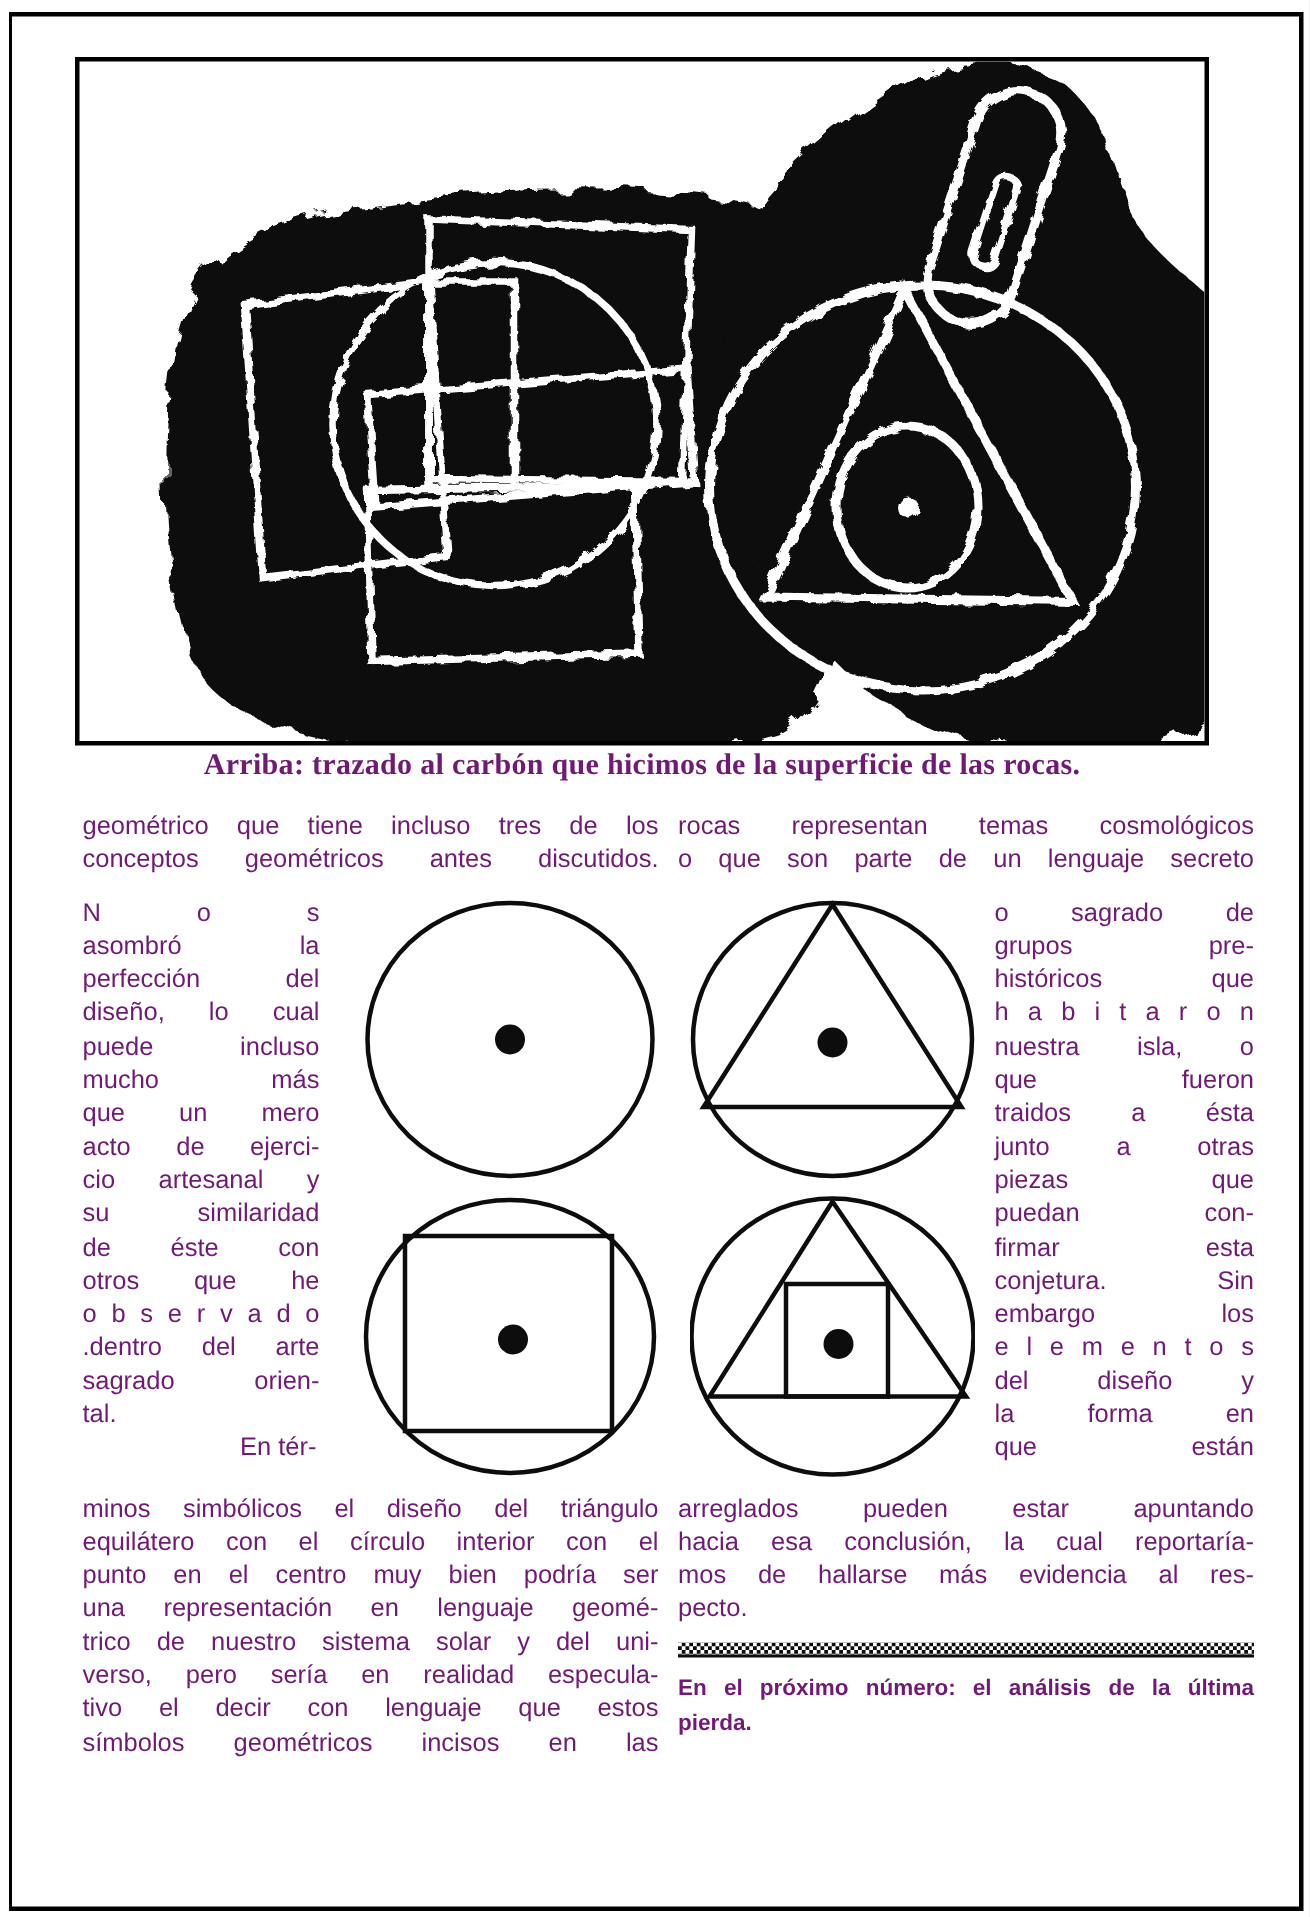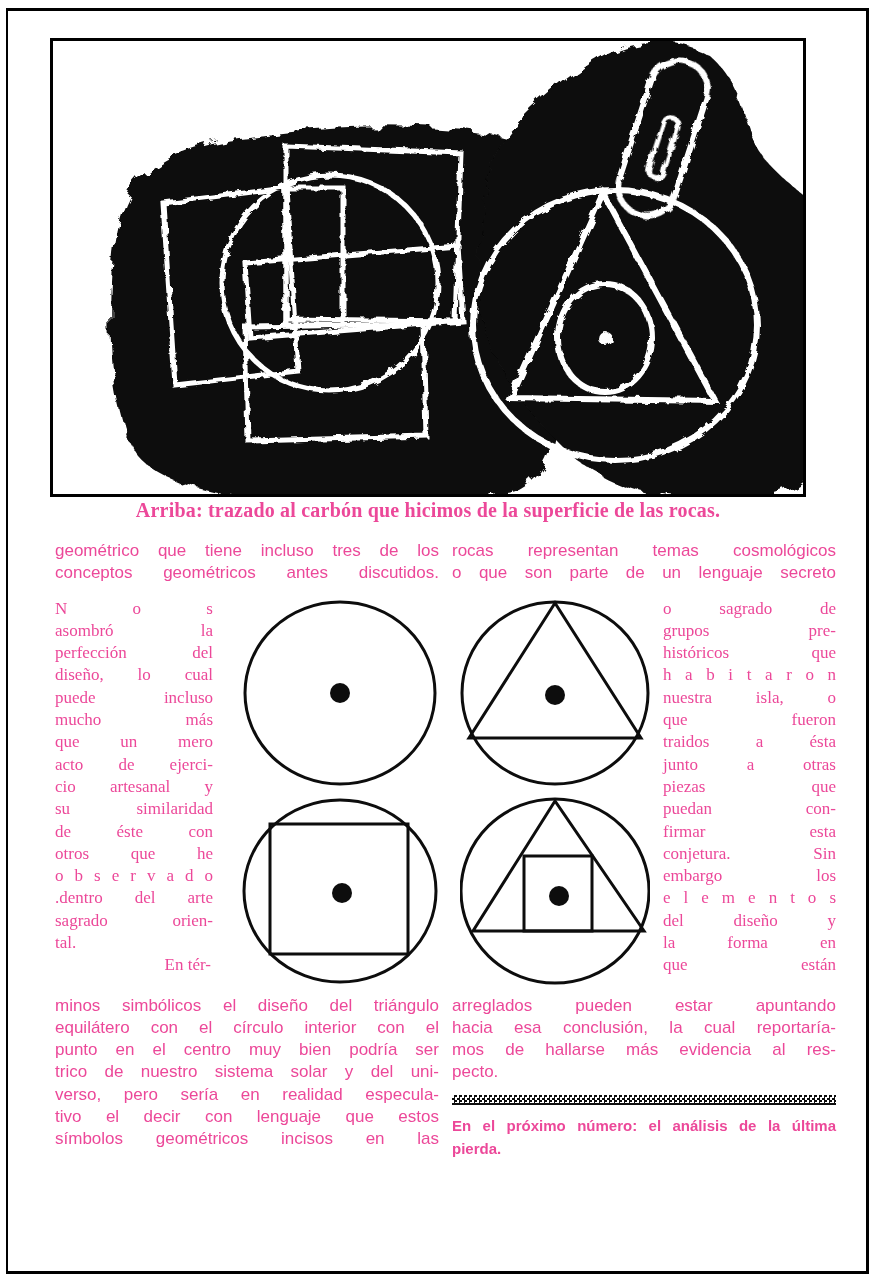--- a/index.html
+++ b/index.html
@@ -1,18 +1,18 @@
 <!DOCTYPE html>
 <html><head>
 <meta charset="utf-8">
 <style>
   html,body{margin:0;padding:0;background:#e8e8e8;}
   .page{
     position:relative;width:873px;height:1278px;background:#fff;
-    font-family:"Liberation Sans",sans-serif;color:#ec4899;overflow:hidden;
+    font-family:"Liberation Sans",sans-serif;color:#701a75;overflow:hidden;
   }
   .page-border{
     position:absolute;left:6px;top:8px;width:858px;height:1260px;
     border:3px solid #000;border-left-width:2px;pointer-events:none;
   }
   
   .figure{
     position:absolute;left:50px;top:38px;width:756px;height:459px;
     border:3px solid #000;box-sizing:border-box;background:#fff;overflow:hidden;
   }
@@ -22,21 +22,21 @@
     font-family:"Liberation Serif",serif;font-weight:bold;font-size:20px;
     text-align:center;letter-spacing:.2px;white-space:nowrap;
   }
   
   .col{position:absolute;top:540px;width:384px;font-size:17px;}
   .col-left{left:55px;}
   .col-right{left:452px;}
   .tline{text-align:justify;text-align-last:justify;line-height:22.3px;}
   .narrow-left .tline:last-child{text-align-last:right;padding-right:2px;}
   .wrap-row{display:flex;margin-top:13px;}
-  .narrow{line-height:22.3px;font-family:Liberation Serif, serif;}
+  .narrow{line-height:22.3px;}
   .narrow-left{width:158px;}
   .narrow-right{width:173px;margin-left:auto;}
   .diagram-stack{display:flex;flex-direction:column;gap:8px;}
   .stack-left{margin-left:auto;width:197px;}
   .stack-right{margin-left:8px;width:190px;}
   .cont{margin-top:9px;}
   .divider{
     margin-top:11px;height:10px;
     background:repeating-conic-gradient(#0d0d0d 0% 25%, #ffffff 0% 50%) 0 0 / 5px 5px;
     border-bottom:2px solid #0d0d0d;box-sizing:border-box;
@@ -139,20 +139,21 @@
           <polygon points="28,28 166,28 166,158 28,158" fill="none" stroke="#0d0d0d" stroke-width="3"></polygon>
           <circle cx="100" cy="97" r="10" fill="#0d0d0d"></circle>
         </svg>
       </div>
     </div>
 
     <div class="cont">
         <div class="tline">minos simbólicos el diseño del triángulo</div>
         <div class="tline">equilátero con el círculo interior con el</div>
         <div class="tline">punto en el centro muy bien podría ser</div>
+        <div class="tline">una representación en lenguaje geomé-</div>
         <div class="tline">trico de nuestro sistema solar y del uni-</div>
         <div class="tline">verso, pero sería en realidad especula-</div>
         <div class="tline">tivo el decir con lenguaje que estos</div>
         <div class="tline">símbolos geométricos incisos en las</div>
       </div>
   </div>
 
   <div class="col col-right">
     <div class="intro">
         <div class="tline">rocas representan temas cosmológicos</div>

